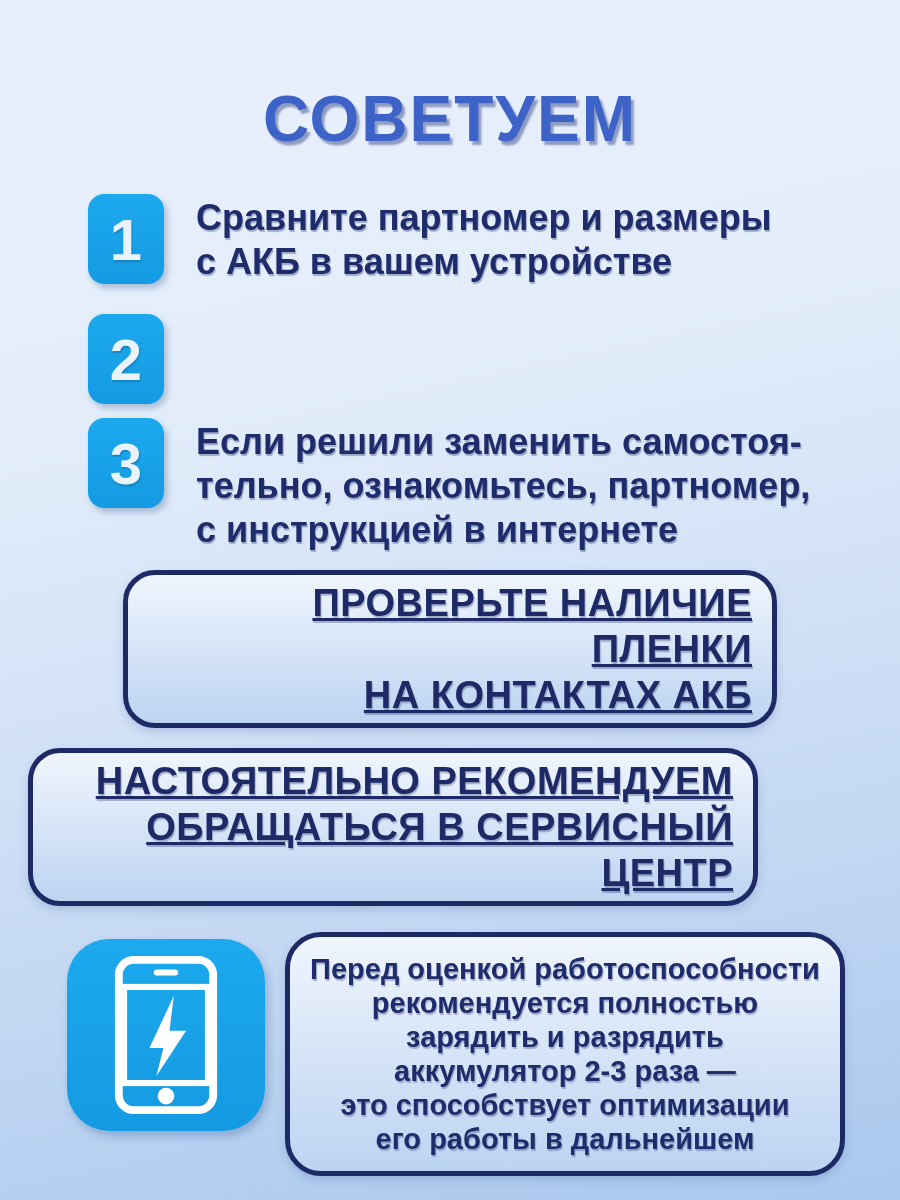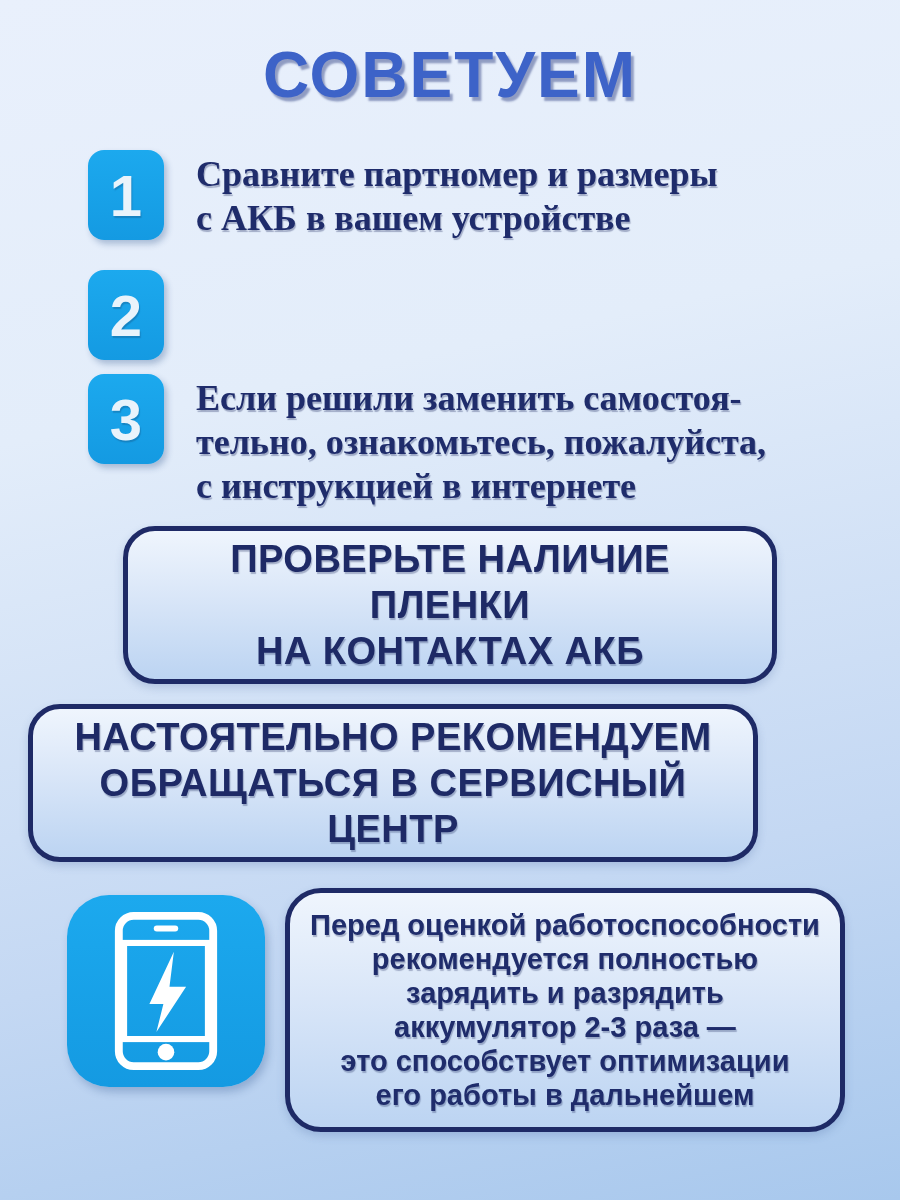--- a/index.html
+++ b/index.html
@@ -2,21 +2,21 @@
 <html lang="ru"><head>
 <meta charset="utf-8">
 <style>
   html,body{margin:0;padding:0;}
   .page{
     width:900px;height:1200px;overflow:hidden;position:relative;
     font-family:"Liberation Sans",sans-serif;
     background:linear-gradient(168deg,#e9f0fc 0%,#e3edfa 32%,#c4d8f3 72%,#a8c8ed 100%);
   }
   .title{
-    padding-top:40px;text-align:center;
+    padding-top:84px;text-align:center;
     font-size:64px;line-height:70px;font-weight:bold;letter-spacing:2px;
     color:#3d63c8;
     text-shadow:3px 4px 2px rgba(38,56,124,.45);
   }
   .tips{margin-top:40px;padding-left:88px;padding-right:40px;}
   .tip{display:flex;column-gap:32px;align-items:flex-start;}
   .tip-1{margin-bottom:30px;}
   .tip-2{margin-bottom:14px;}
   .tip-num{
     flex:none;width:76px;height:90px;border-radius:16px;
@@ -24,31 +24,31 @@
     color:#e9f3fb;font-size:58px;font-weight:bold;
     display:flex;align-items:center;justify-content:center;
     box-shadow:3px 4px 6px rgba(30,70,130,.30);
     text-shadow:1px 2px 1px rgba(20,80,130,.35);
   }
   .tip-text{
     padding-top:2px;
     font-size:36px;line-height:44px;font-weight:bold;
     color:#1f2c6b;white-space:pre-line;
     text-shadow:1px 2px 1px rgba(24,36,90,.33);
-    font-family:Liberation Serif, serif;
   }
   .callout{
     box-sizing:border-box;margin:0 auto;
     border:5px solid #1e2a66;border-radius:32px;
     background:linear-gradient(180deg,#eff5fd 0%,#d9e6f8 45%,#bcd4f2 100%);
-    text-align:center;padding:5px 20px;
+    text-align:right;padding:5px 20px;
     font-size:38px;line-height:46px;font-weight:bold;letter-spacing:.5px;
     color:#1e2a66;white-space:pre-line;
     text-shadow:1px 2px 1px rgba(24,36,90,.30);
     box-shadow:0 4px 8px rgba(60,90,150,.22);
+    text-decoration:underline;
   }
   .callout-1{width:654px;margin-top:18px;}
   .callout-2{width:730px;margin-top:20px;margin-left:28px;}
   .bottom{display:flex;margin-top:26px;padding-left:67px;column-gap:20px;align-items:flex-start;}
   .phone-tile{
     flex:none;width:198px;height:192px;border-radius:42px;margin-top:7px;
     background:linear-gradient(180deg,#1ca9ee 0%,#149ae2 100%);
     display:flex;align-items:center;justify-content:center;
     box-shadow:3px 5px 8px rgba(30,70,130,.28);
   }
@@ -75,21 +75,21 @@
       <div class="tip-num">1</div>
       <div class="tip-text">Сравните партномер и размеры
 с АКБ в вашем устройстве</div>
     </div>
     <div class="tip tip-2">
       <div class="tip-num">2</div>
     </div>
     <div class="tip tip-3">
       <div class="tip-num">3</div>
       <div class="tip-text">Если решили заменить самостоя-
-тельно, ознакомьтесь, пожалуйста,
+тельно, ознакомьтесь, партномер,
 с инструкцией в интернете</div>
     </div>
   </div>
 
   <div class="callout callout-1">ПРОВЕРЬТЕ НАЛИЧИЕ ПЛЕНКИ
 НА КОНТАКТАХ АКБ</div>
   <div class="callout callout-2">НАСТОЯТЕЛЬНО РЕКОМЕНДУЕМ
 ОБРАЩАТЬСЯ В СЕРВИСНЫЙ ЦЕНТР</div>
 
   <div class="bottom">

